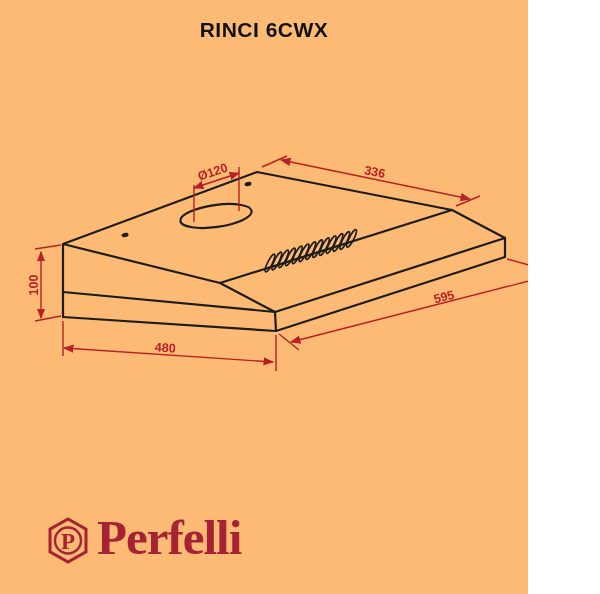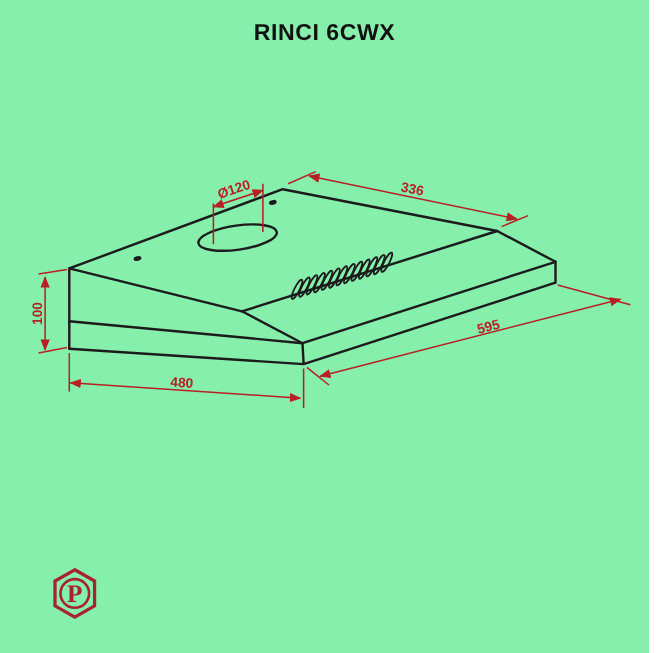--- a/index.html
+++ b/index.html
@@ -1,19 +1,19 @@
 <!DOCTYPE html>
 <html><head>
 <meta charset="utf-8">
 <style>
   html,body{margin:0;padding:0;background:#ffffff;}
   .page{
     position:relative;
-    width:590px;height:594px;
-    background:#86efac;
+    width:528px;height:594px;
+    background:#fdba74;
     overflow:hidden;
     font-family:"Liberation Sans", sans-serif;
   }
   .title{
     position:absolute;
     top:18px;left:0;right:0;
     text-align:center;
     font-size:21px;
     font-weight:bold;
     letter-spacing:0.5px;
@@ -133,15 +133,16 @@
       <text transform="translate(38 285) rotate(-90)">100</text>
     </g>
   </svg>
 
   <div class="logo">
     <svg width="40" height="47" viewBox="0 0 40 47">
       <path d="M20 2 L38 12.2 L38 34.8 L20 45 L2 34.8 L2 12.2 Z" fill="none" stroke="#a62234" stroke-width="3"></path>
       <circle cx="20" cy="23.5" r="13" fill="none" stroke="#a62234" stroke-width="2.4"></circle>
       <text x="20" y="31.5" text-anchor="middle" font-family="Liberation Serif, serif" font-weight="bold" font-size="23" fill="#a62234">P</text>
     </svg>
+    <span class="logo-word">Perfelli</span>
   </div>
 
 </div>
 
 </body></html>

